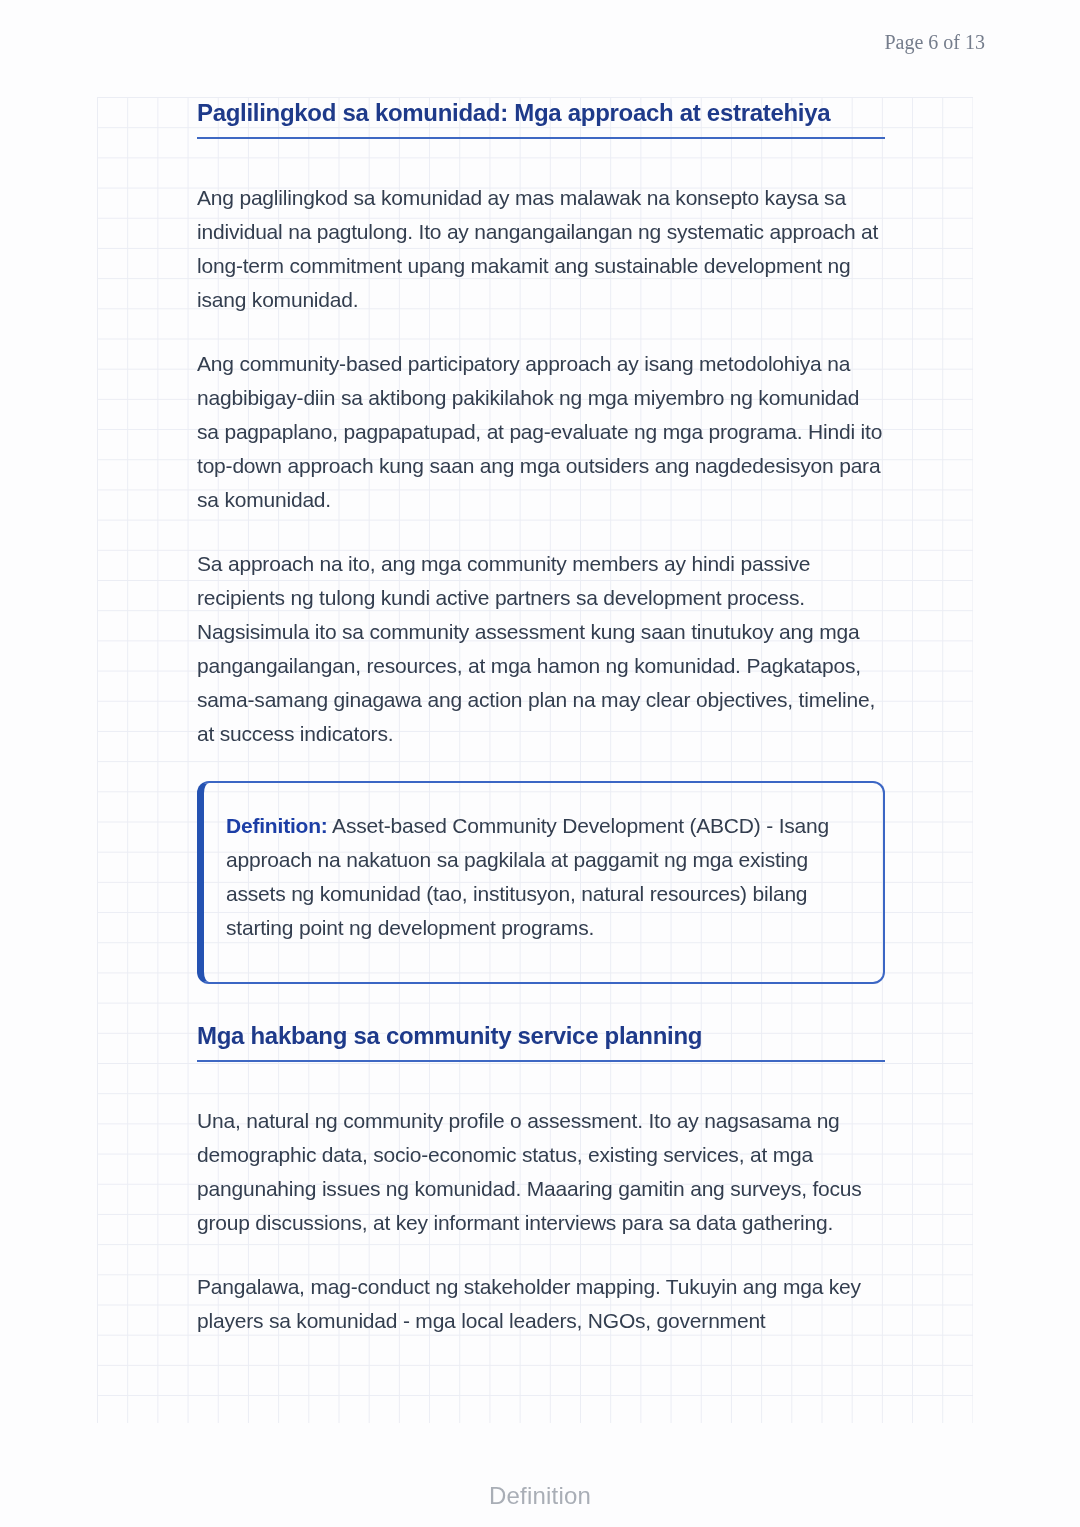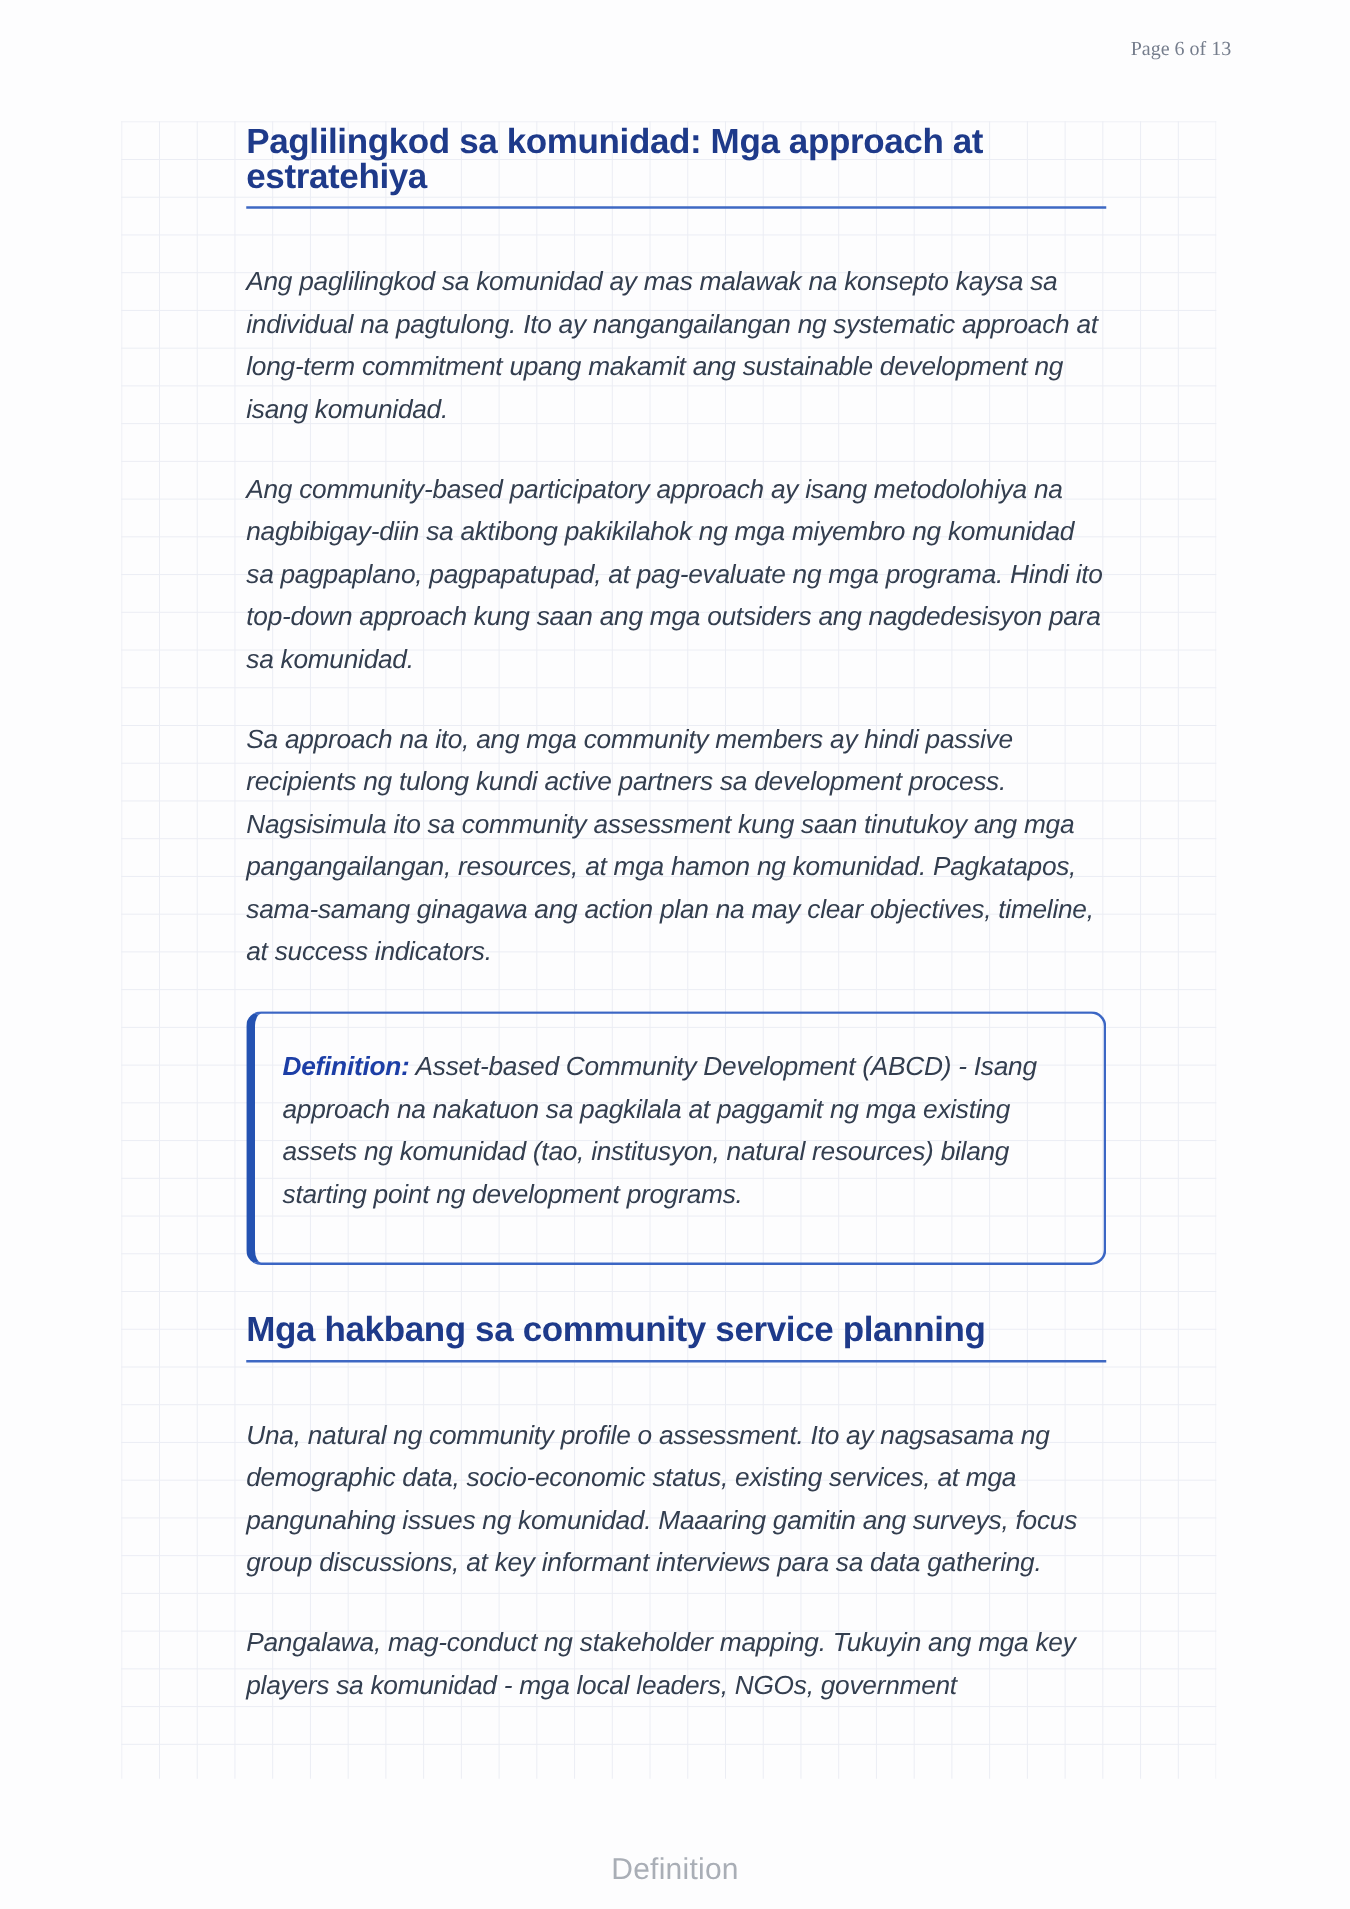--- a/index.html
+++ b/index.html
@@ -24,46 +24,45 @@
       linear-gradient(to right, #ebedf4 1px, transparent 1px),
       linear-gradient(to bottom, #ebedf4 1px, transparent 1px);
     background-size: 30.2px 30.2px;
     background-position: 0 0;
   }
   .page-indicator {
     position: absolute;
     top: 31px;
     right: 95px;
     font-family: "Liberation Serif", serif;
-    font-size: 16px;
+    font-size: 20px;
     color: #757d8c;
   }
   .content {
     position: absolute;
     left: 197px;
     top: 99px;
     width: 688px;
     color: #333e4f;
     font-size: 21px;
     line-height: 34px;
     letter-spacing: -0.2px;
   }
   .content h1, .content h2 {
-    font-size: 28px;
+    font-size: 24px;
     line-height: 28px;
     font-weight: bold;
     color: #1e3a8a;
     border-bottom: 2px solid #3e68c3;
     padding-bottom: 10px;
     margin: 0 0 42px 0;
     letter-spacing: -0.3px;
   }
   .content p {
     margin: 0 0 30px 0;
-    font-style: italic;
   }
   .definition-box {
     border: 2px solid #3b66c4;
     border-left: 7px solid #2452b2;
     border-radius: 12px;
     padding: 26px 24px 37px 22px;
     margin: 0 0 38px 0;
     background: transparent;
   }
   .definition-box p {

